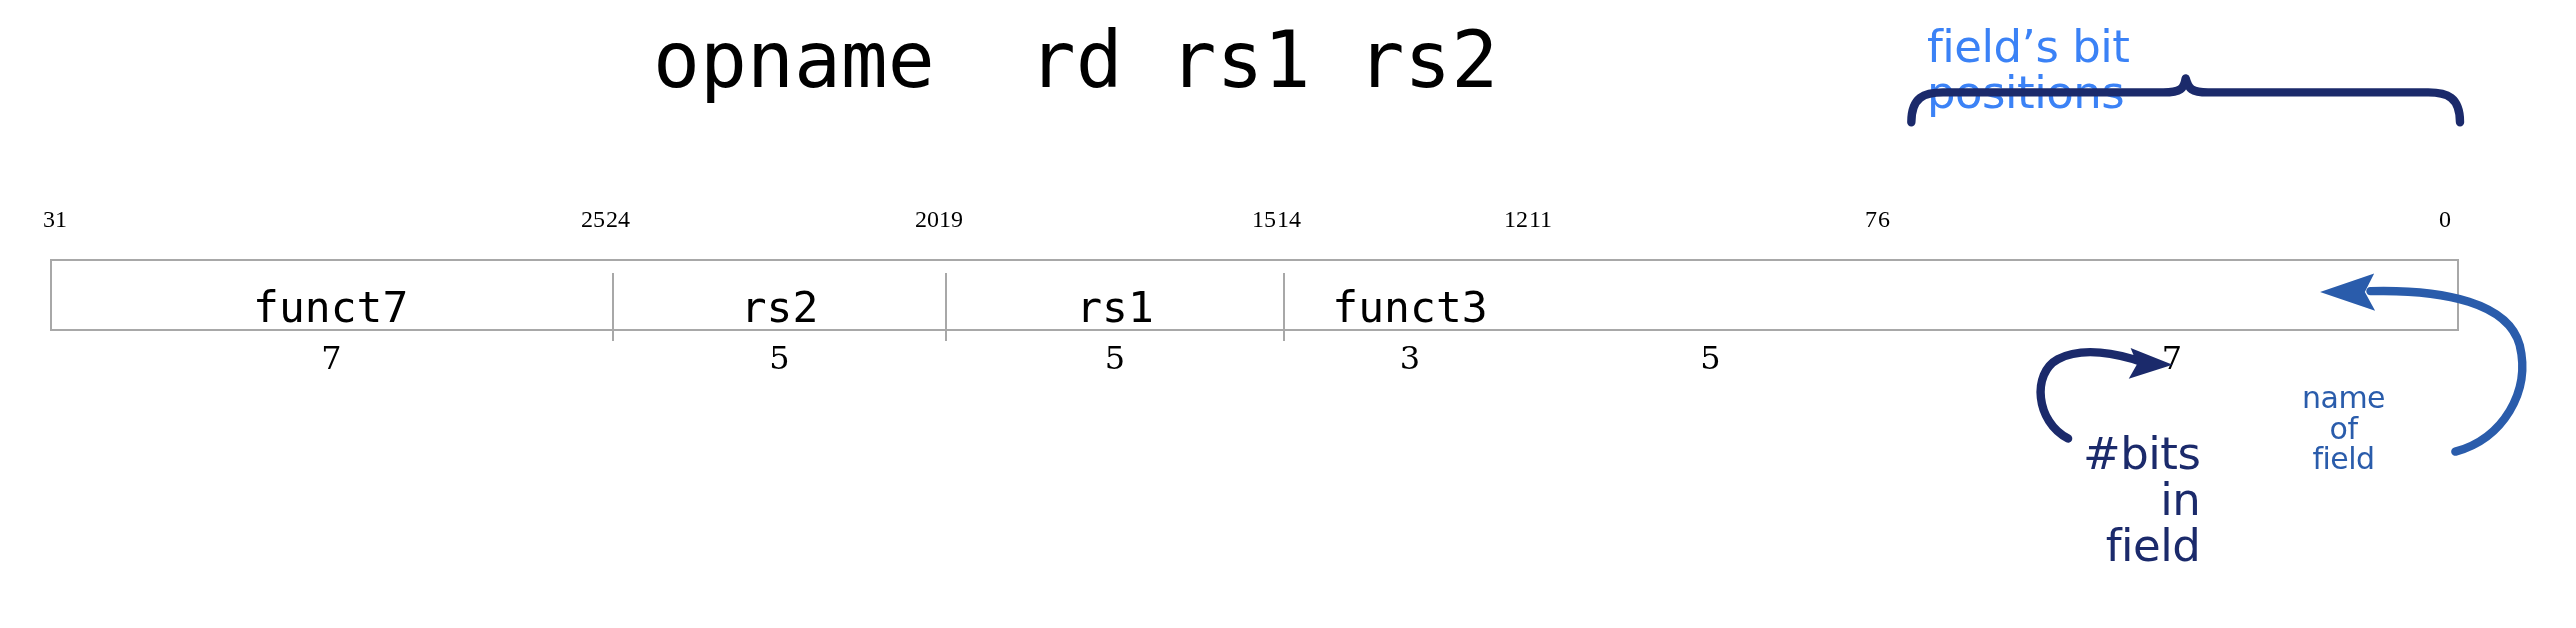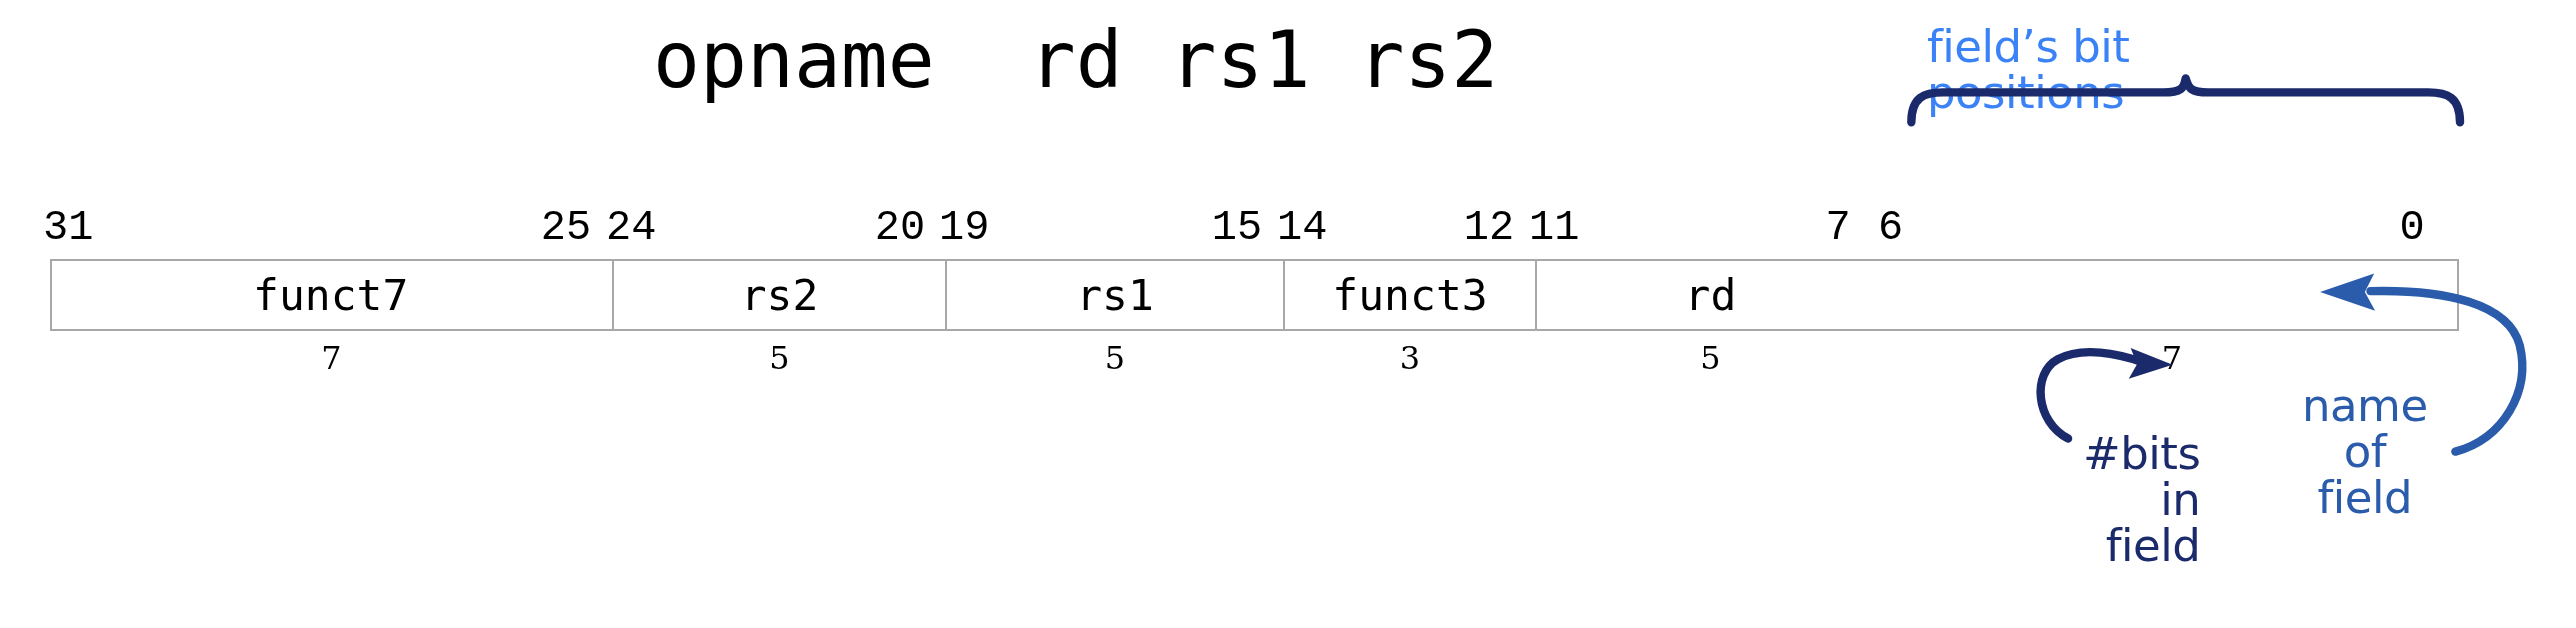--- a/index.html
+++ b/index.html
@@ -20,42 +20,42 @@
     color:#000000;
     white-space:pre;
     letter-spacing:0px;
     line-height:1;
     left:653px; top:20.5px;
   }
 
   
   .bitnum{
     position:absolute;
-    font-family:Liberation Mono, monospace;
-    font-size:42px;
+    font-family:Liberation Serif, serif;
+    font-size:24px;
     color:#000000;
     line-height:1;
     top:207px;
     white-space:pre;
   }
   .bitnum.l{ text-align:left; }
-  .bitnum.r{ text-align:center; }
+  .bitnum.r{ text-align:right; }
 
   
   .table{
     position:absolute;
     left:50px; top:259px;
     width:2409px; height:72px;
     box-sizing:border-box;
     border:2.8px solid #a8a8a8;
     background:#ffffff;
   }
   .cell{
     position:absolute;
-    top:0; height:100%;
+    top:12px; height:100%;
     box-sizing:border-box;
     display:flex;align-items:center;justify-content:center;
   }
   .cell + .cell{ border-left:2.8px solid #a8a8a8; }
   .cell span{
     font-family:"DejaVu Sans Mono","Liberation Mono",monospace;
     font-size:43px;
     color:#000000;
     line-height:1;
     white-space:pre;
@@ -86,21 +86,21 @@
     letter-spacing:-0.5px;
   }
   .ann-bits{
     font-size:45px;
     color:#1b2a6b;
     left:2083px; top:431px;
     text-align:right;
     letter-spacing:-0.5px;
   }
   .ann-name{
-    font-size:45px;
+    font-size:30px;
     color:#2a5cab;
     left:2302px; top:383px;
     text-align:center;
     letter-spacing:-0.5px;
   }
 
   svg.overlay{
     position:absolute;left:0;top:0;width:2576px;height:628px;
     pointer-events:none;
   }
@@ -132,23 +132,20 @@
         <span>funct7</span>
       </div>
       <div class="cell" style="left: 560px; width: 333px; border-left: 2.8px solid rgb(168, 168, 168);">
         <span>rs2</span>
       </div>
       <div class="cell" style="left: 893px; width: 338px; border-left: 2.8px solid rgb(168, 168, 168);">
         <span>rs1</span>
       </div>
       <div class="cell" style="left: 1231px; width: 252px; border-left: 2.8px solid rgb(168, 168, 168);">
         <span>funct3</span>
-      </div>
-      <div class="cell" style="left: 1483px; width: 349px; border-left: 2.8px solid rgb(168, 168, 168);">
-        <span>rd</span>
       </div>
     </div>
 
   <div id="widths">
       <div class="width" style="left: 50px; width: 563px;">7</div>
       <div class="width" style="left: 613px; width: 333px;">5</div>
       <div class="width" style="left: 946px; width: 338px;">5</div>
       <div class="width" style="left: 1284px; width: 252px;">3</div>
       <div class="width" style="left: 1536px; width: 349px;">5</div>
       <div class="width" style="left: 1885px; width: 574px;">7</div>

